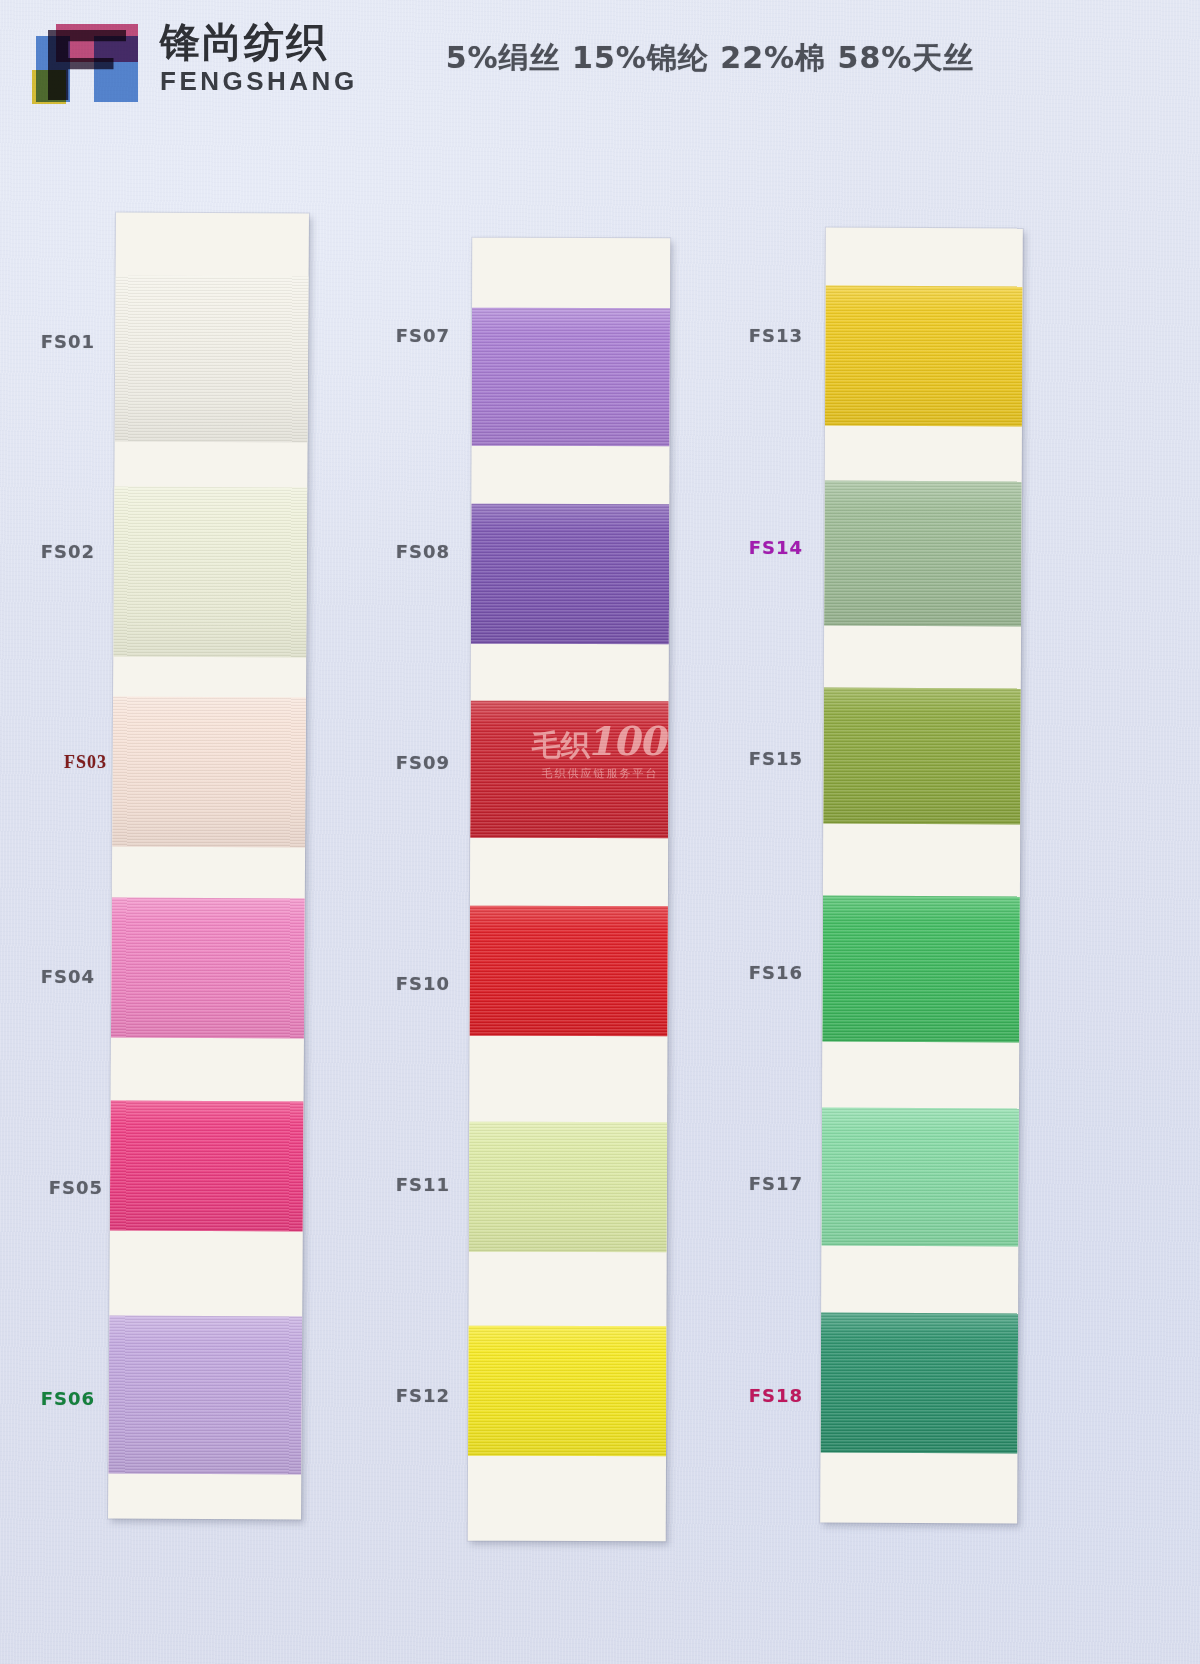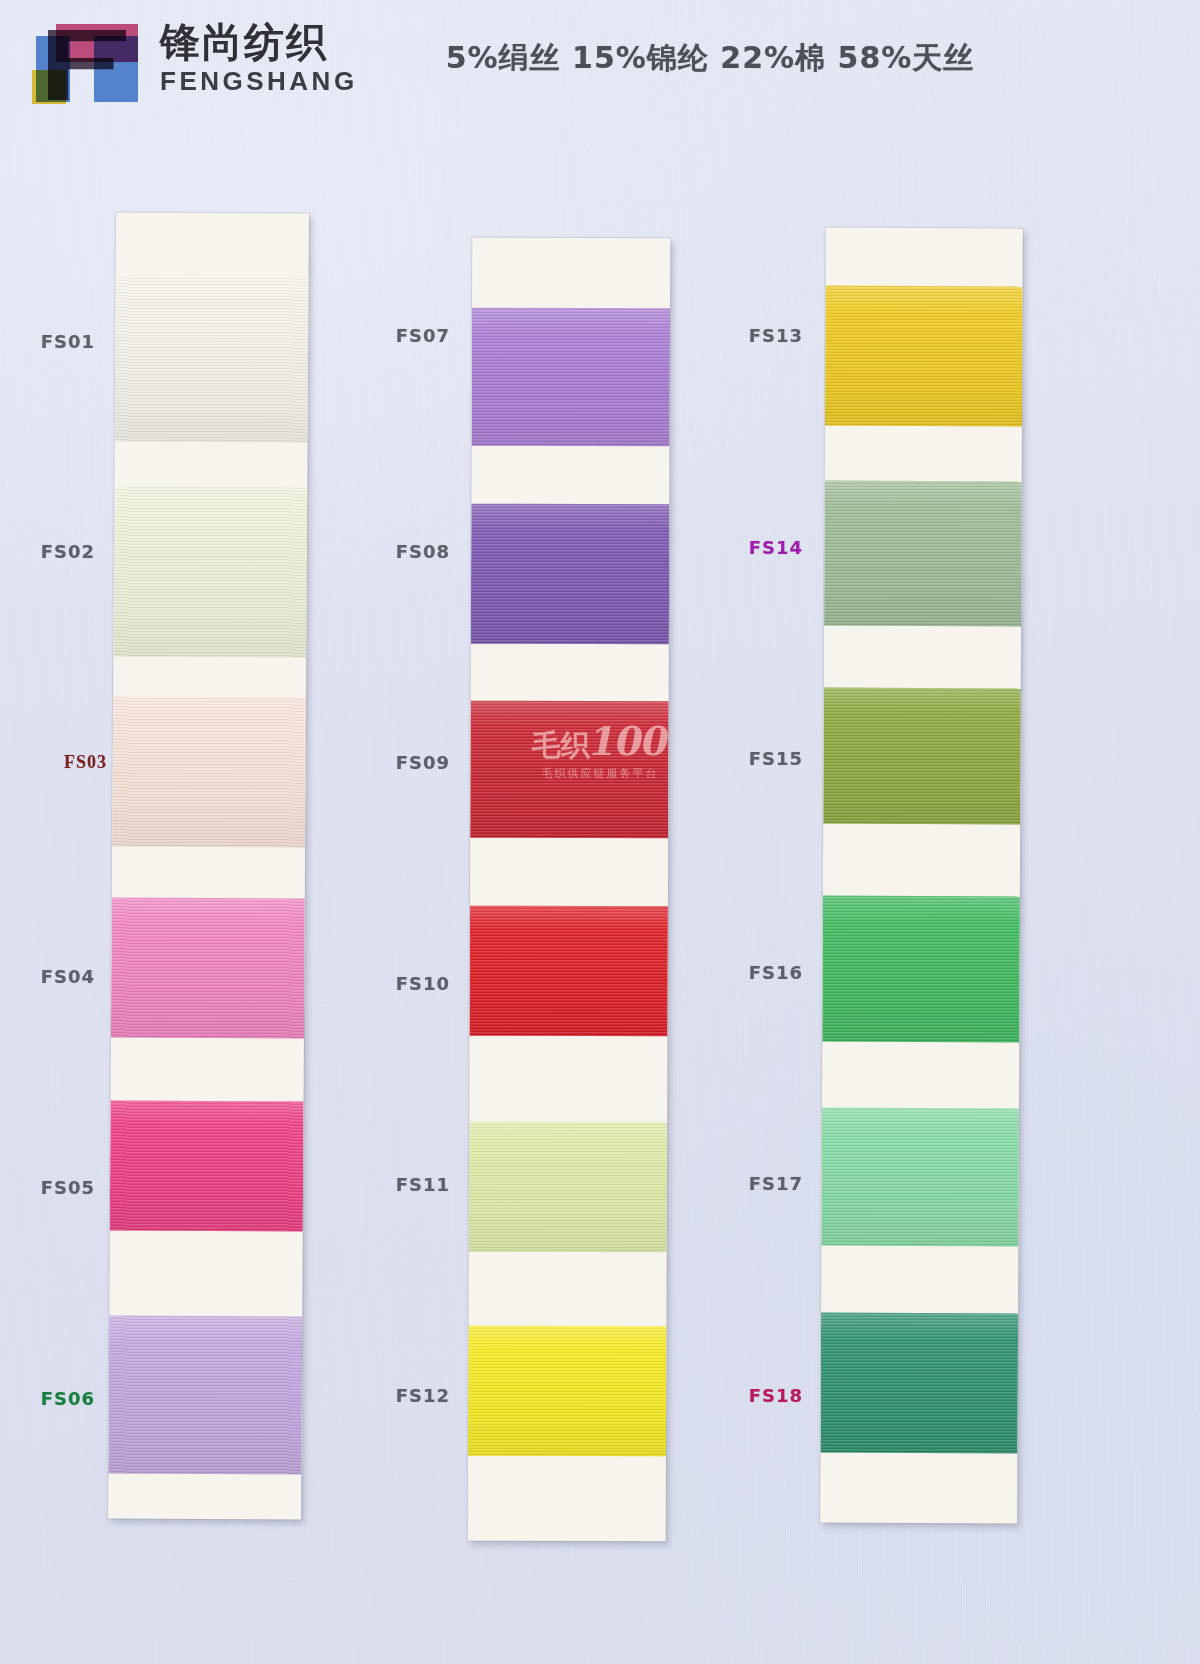--- a/index.html
+++ b/index.html
@@ -233,21 +233,21 @@
       <div class="band" style="top:685px; height:140px; background-color:#ef82c0;"></div>
       <div class="band" style="top:888px; height:130px; background-color:#ec3b80;"></div>
       <div class="band" style="top:1103px; height:158px; background-color:#c0a5dd;"></div>
     </div>
   </div>
 
   <div class="label" style="left: 0px; top: 331px; width: 95px; color: rgb(93, 96, 105);">FS01</div>
   <div class="label" style="left: 0px; top: 541px; width: 95px; color: rgb(93, 96, 105);">FS02</div>
   <div class="label" style="left: 12px; top: 752px; width: 95px; color: #7f1d1d; font-family: Liberation Serif, serif;">FS03</div>
   <div class="label" style="left: 0px; top: 966px; width: 95px; color: rgb(93, 96, 105);">FS04</div>
-  <div class="label" style="left: 0px; top: 1177px; width: 95px; color: rgb(93, 96, 105);">FS05</div>
+  <div class="label" style="left: 8px; top: 1177px; width: 95px; color: rgb(93, 96, 105);">FS05</div>
   <div class="label" style="left: 0px; top: 1388px; width: 95px; color: #15803d;">FS06</div>
 
   <div class="column" style="left: 470px; top: 238px; width: 198px; height: 1303px; transform: rotate(0.2deg); background-color: rgb(246, 244, 237);">
     <div class="col-inner">
       <div class="band" style="top:70px;  height:138px; background-color:#a77bd2;"></div>
       <div class="band" style="top:266px; height:140px; background-color:#7a54b0;"></div>
       <div class="band" style="top:463px; height:137px; background-color:#c8222f;"></div>
       <div class="band" style="top:668px; height:130px; background-color:#dd1b23;"></div>
       <div class="band" style="top:884px; height:130px; background-color:#ddeaa5;"></div>
       <div class="band" style="top:1088px; height:130px; background-color:#f5e81f;"></div>

